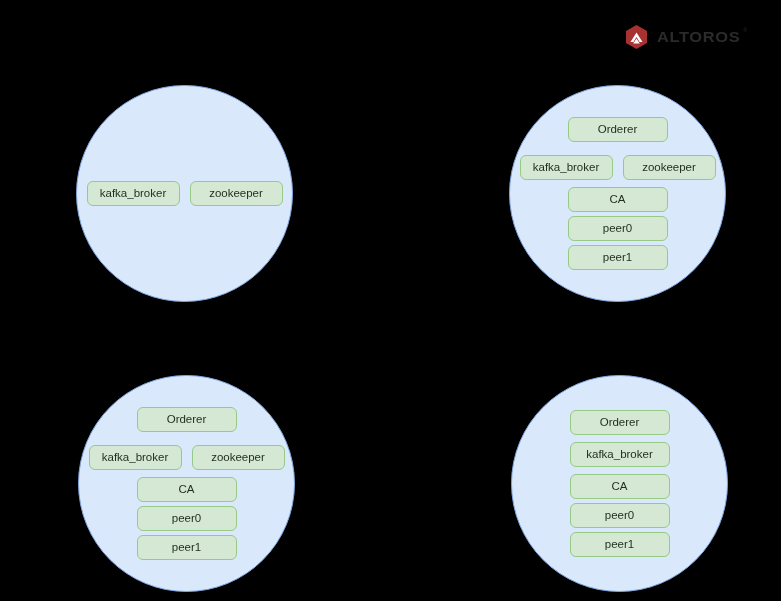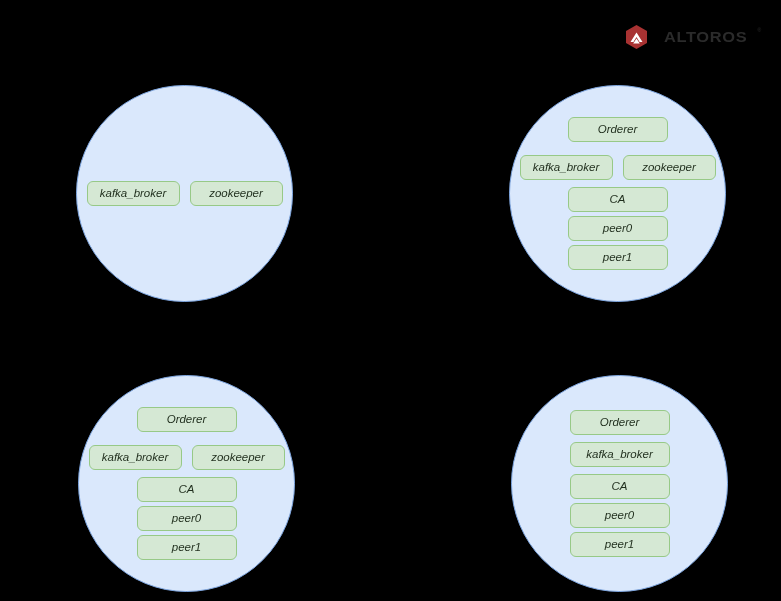--- a/index.html
+++ b/index.html
@@ -16,21 +16,21 @@
     font-family: "Liberation Sans", "DejaVu Sans", sans-serif;
   }
 
   
   #brand-logo {
     position: absolute;
     top: 25px;
     left: 625px;
     display: flex;
     align-items: center;
-    gap: 16px;
+    gap: 9px;
     height: 24px;
   }
   #brand-logo .hex {
     width: 23px;
     height: 24px;
     position: relative;
     display: block;
   }
   #brand-logo .hex svg { display: block; }
   #brand-logo .wordmark {
@@ -78,21 +78,20 @@
     border-radius: 6px;
     color: #1f2d1c;
     font-size: 11.5px;
     line-height: 1;
     display: flex;
     align-items: center;
     justify-content: center;
     box-sizing: border-box;
     height: 25px;
     white-space: nowrap;
-    font-style: italic;
   }
 
   
   .w-pair   { width: 93px; }
   .w-wide   { width: 100px; }
 
   .gap-h { width: 10px; flex: 0 0 auto; }
   .vgap-4 { height: 4px; }
   .vgap-7 { height: 7px; }
   .vgap-13 { height: 13px; }

